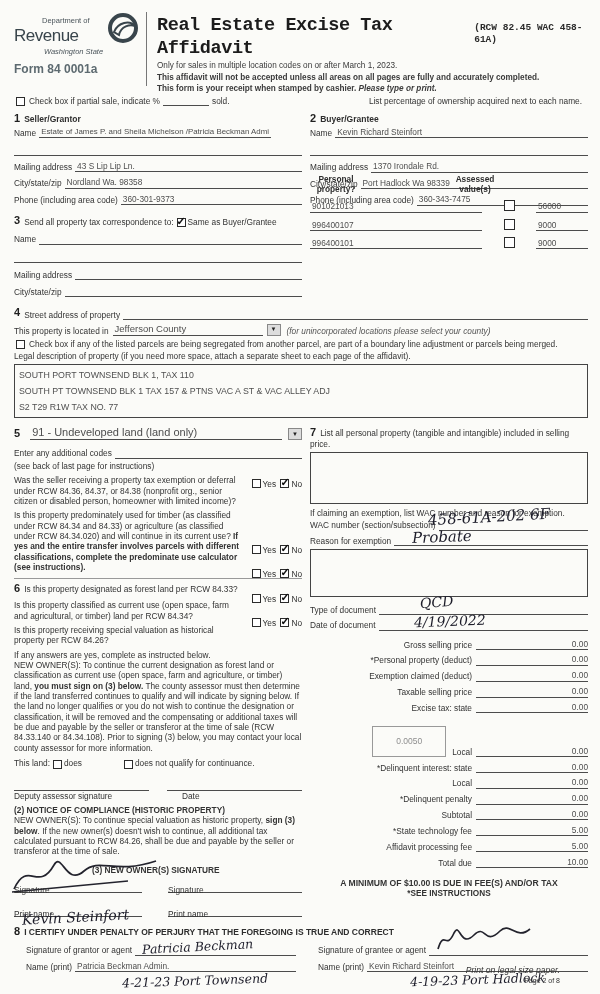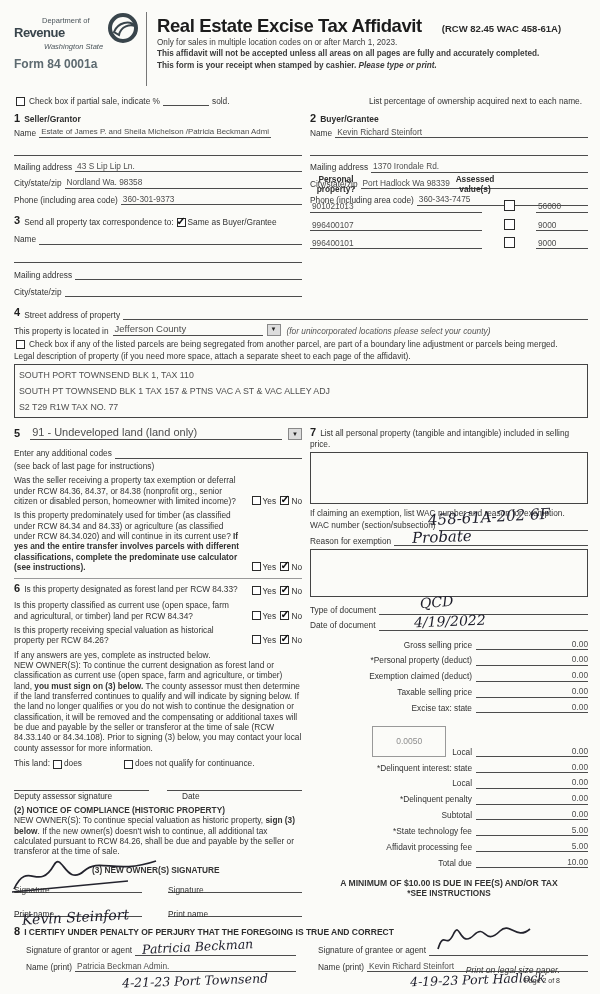--- a/index.html
+++ b/index.html
@@ -8,45 +8,45 @@
   .page {
     width:600px; height:994px; overflow:hidden; position:relative;
     background:#fbfbf8; color:#2e2e2e;
     font-family:"Liberation Sans", sans-serif; font-size:8.3px; line-height:1.25;
     padding:8px 12px 0 14px;
   }
   
   .hdr { display:flex; height:86px; }
   .hdr-left { width:128px; padding-top:8px; position:relative; }
   .agency-small { font-size:7.5px; color:#4a545a; margin-left:28px; }
-  .agency-big { font-size:13px; font-weight:bold; color:#39454c; letter-spacing:-.5px; }
+  .agency-big { font-size:17px; font-weight:normal; color:#39454c; letter-spacing:-.5px; }
   .agency-sub { font-size:7.5px; font-style:italic; color:#4a545a; margin-left:30px; }
   .form-no { font-size:12px; font-weight:bold; color:#5d6a70; margin-top:6px; }
   .logo-swirl { position:absolute; left:92px; top:4px; }
   .hdr-div { width:1px; background:#777; margin:4px 10px 8px 4px; }
   .hdr-right { flex:1; padding-top:6px; }
-  .title-row { display:flex; align-items:baseline; gap:20px; }
+  .title-row { display:flex; align-items:baseline; gap:20px;font-family:Liberation Mono, monospace; }
   .title { font-size:18.5px; font-weight:bold; color:#1c1c1c; letter-spacing:-.4px; }
   .title-rcw { font-size:9.5px; font-weight:bold; color:#2b2b2b; }
   .sub { font-size:8.2px; color:#3a3a3a; margin-top:1px; }
   .sub.b { font-weight:bold; }
   
   .row { display:flex; align-items:flex-end; }
   .lbl { white-space:nowrap; color:#333; }
   .ul { flex:1; border-bottom:1px solid #4c4c4c; min-height:10px; }
   .val { color:#4e4e4e; border-bottom:1px solid #4c4c4c; padding:0 2px; white-space:nowrap; }
   .cb { display:inline-block; width:9px; height:9px; border:1.2px solid #2b2b2b; background:#fff;
         position:relative; vertical-align:-1px; margin:0 2px; }
   .cb .ck { position:absolute; left:-1px; top:-4px; font-size:11px; font-weight:bold; color:#111; }
   .secnum { font-weight:bold; font-size:11px; color:#1f1f1f; margin-right:4px; }
   .sechead { font-weight:bold; font-size:8.5px; }
   .hw { font-family:"DejaVu Serif", serif; font-style:italic; color:#1d1d2a; white-space:nowrap; }
   .p { color:#333; }
   .q { position:relative; padding-right:58px; margin-top:4px; }
-  .yn { position:absolute; right:0; bottom:0; white-space:nowrap; }
+  .yn { position:absolute; right:0; bottom:17px; white-space:nowrap; }
   .ddbtn { display:inline-flex; width:14px; height:12px; border:1px solid #888;
            background:#ddd; align-items:center; justify-content:center;
            font-size:6px; color:#222; }
   .bold { font-weight:bold; }
   .it { font-style:italic; }
   .two-col { display:grid; grid-template-columns:288px 1fr; column-gap:8px; align-items:start; }
   
   .fld { display:flex; align-items:flex-end; margin-top:5px; }
   .blankline { border-bottom:1px solid #4c4c4c; height:12px; margin-top:6px; }
   

